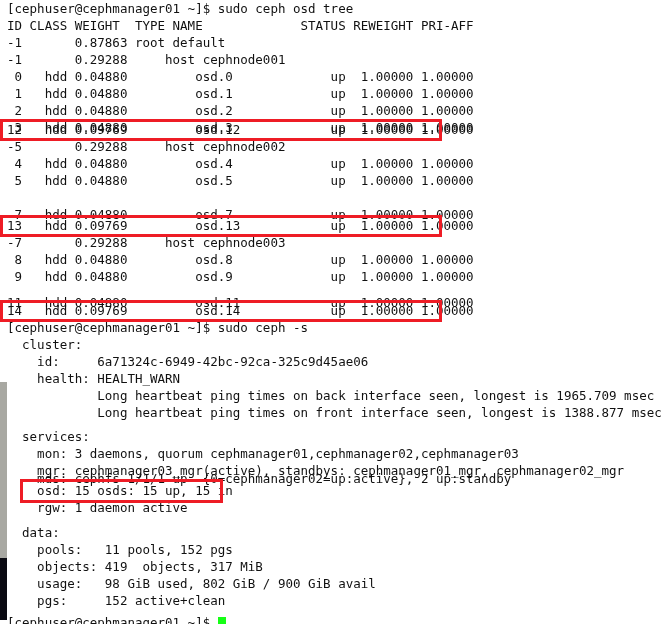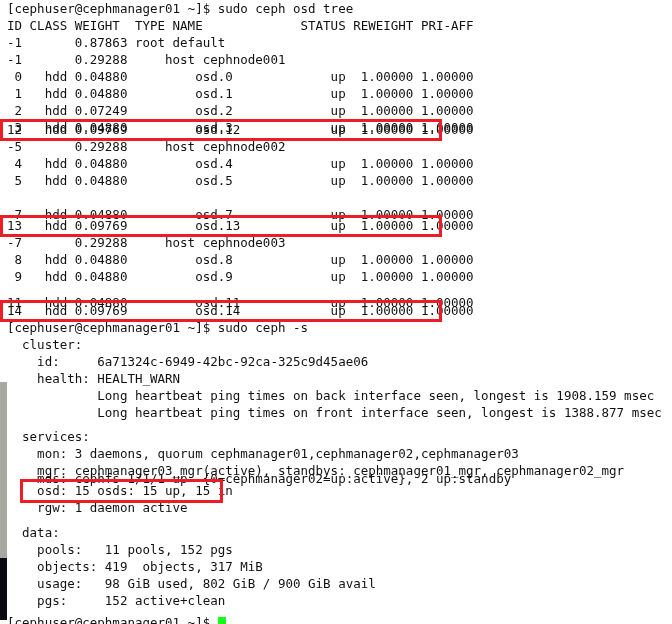--- a/index.html
+++ b/index.html
@@ -77,38 +77,38 @@
   <div class="gutter gutter-tail"></div>
 
   <div class="screen">
 
     <div class="line" style="top:0px">[cephuser@cephmanager01 ~]$ sudo ceph osd tree</div>
     <div class="line" style="top:17px">ID CLASS WEIGHT  TYPE NAME             STATUS REWEIGHT PRI-AFF</div>
     <div class="line" style="top:34px">-1       0.87863 root default</div>
     <div class="line" style="top:51px">-1       0.29288     host cephnode001</div>
     <div class="line" style="top:68px"> 0   hdd 0.04880         osd.0             up  1.00000 1.00000</div>
     <div class="line" style="top:85px"> 1   hdd 0.04880         osd.1             up  1.00000 1.00000</div>
-    <div class="line" style="top:102px"> 2   hdd 0.07249         osd.2             up  1.00000 1.00000</div>
+    <div class="line" style="top:102px"> 2   hdd 0.04880         osd.2             up  1.00000 1.00000</div>
     <div class="line" style="top:119px"> 3   hdd 0.04880         osd.3             up  1.00000 1.00000</div>
     <div class="line" style="top:121px">12   hdd 0.09769         osd.12            up  1.00000 1.00000</div>
     <div class="line" style="top:138px">-5       0.29288     host cephnode002</div>
     <div class="line" style="top:155px"> 4   hdd 0.04880         osd.4             up  1.00000 1.00000</div>
     <div class="line" style="top:172px"> 5   hdd 0.04880         osd.5             up  1.00000 1.00000</div>
     <div class="line" style="top:206px"> 7   hdd 0.04880         osd.7             up  1.00000 1.00000</div>
     <div class="line" style="top:217px">13   hdd 0.09769         osd.13            up  1.00000 1.00000</div>
     <div class="line" style="top:234px">-7       0.29288     host cephnode003</div>
     <div class="line" style="top:251px"> 8   hdd 0.04880         osd.8             up  1.00000 1.00000</div>
     <div class="line" style="top:268px"> 9   hdd 0.04880         osd.9             up  1.00000 1.00000</div>
     <div class="line" style="top:294px">11   hdd 0.04880         osd.11            up  1.00000 1.00000</div>
     <div class="line" style="top:302px">14   hdd 0.09769         osd.14            up  1.00000 1.00000</div>
     <div class="line" style="top:319px">[cephuser@cephmanager01 ~]$ sudo ceph -s</div>
     <div class="line" style="top:336px">  cluster:</div>
     <div class="line" style="top:353px">    id:     6a71324c-6949-42bc-92ca-325c9d45ae06</div>
     <div class="line" style="top:370px">    health: HEALTH_WARN</div>
-    <div class="line" style="top:387px">            Long heartbeat ping times on back interface seen, longest is 1908.159 msec</div>
+    <div class="line" style="top:387px">            Long heartbeat ping times on back interface seen, longest is 1965.709 msec</div>
     <div class="line" style="top:404px">            Long heartbeat ping times on front interface seen, longest is 1388.877 msec</div>
     <div class="line" style="top:421px"></div>
     <div class="line" style="top:428px">  services:</div>
     <div class="line" style="top:445px">    mon: 3 daemons, quorum cephmanager01,cephmanager02,cephmanager03</div>
     <div class="line" style="top:462px">    mgr: cephmanager03_mgr(active), standbys: cephmanager01_mgr, cephmanager02_mgr</div>
     <div class="line" style="top:470px">    mds: cephfs-1/1/1 up  {0=cephmanager02=up:active}, 2 up:standby</div>
     <div class="line" style="top:482px">    osd: 15 osds: 15 up, 15 in</div>
     <div class="line" style="top:499px">    rgw: 1 daemon active</div>
     <div class="line" style="top:516px"></div>
     <div class="line" style="top:524px">  data:</div>

